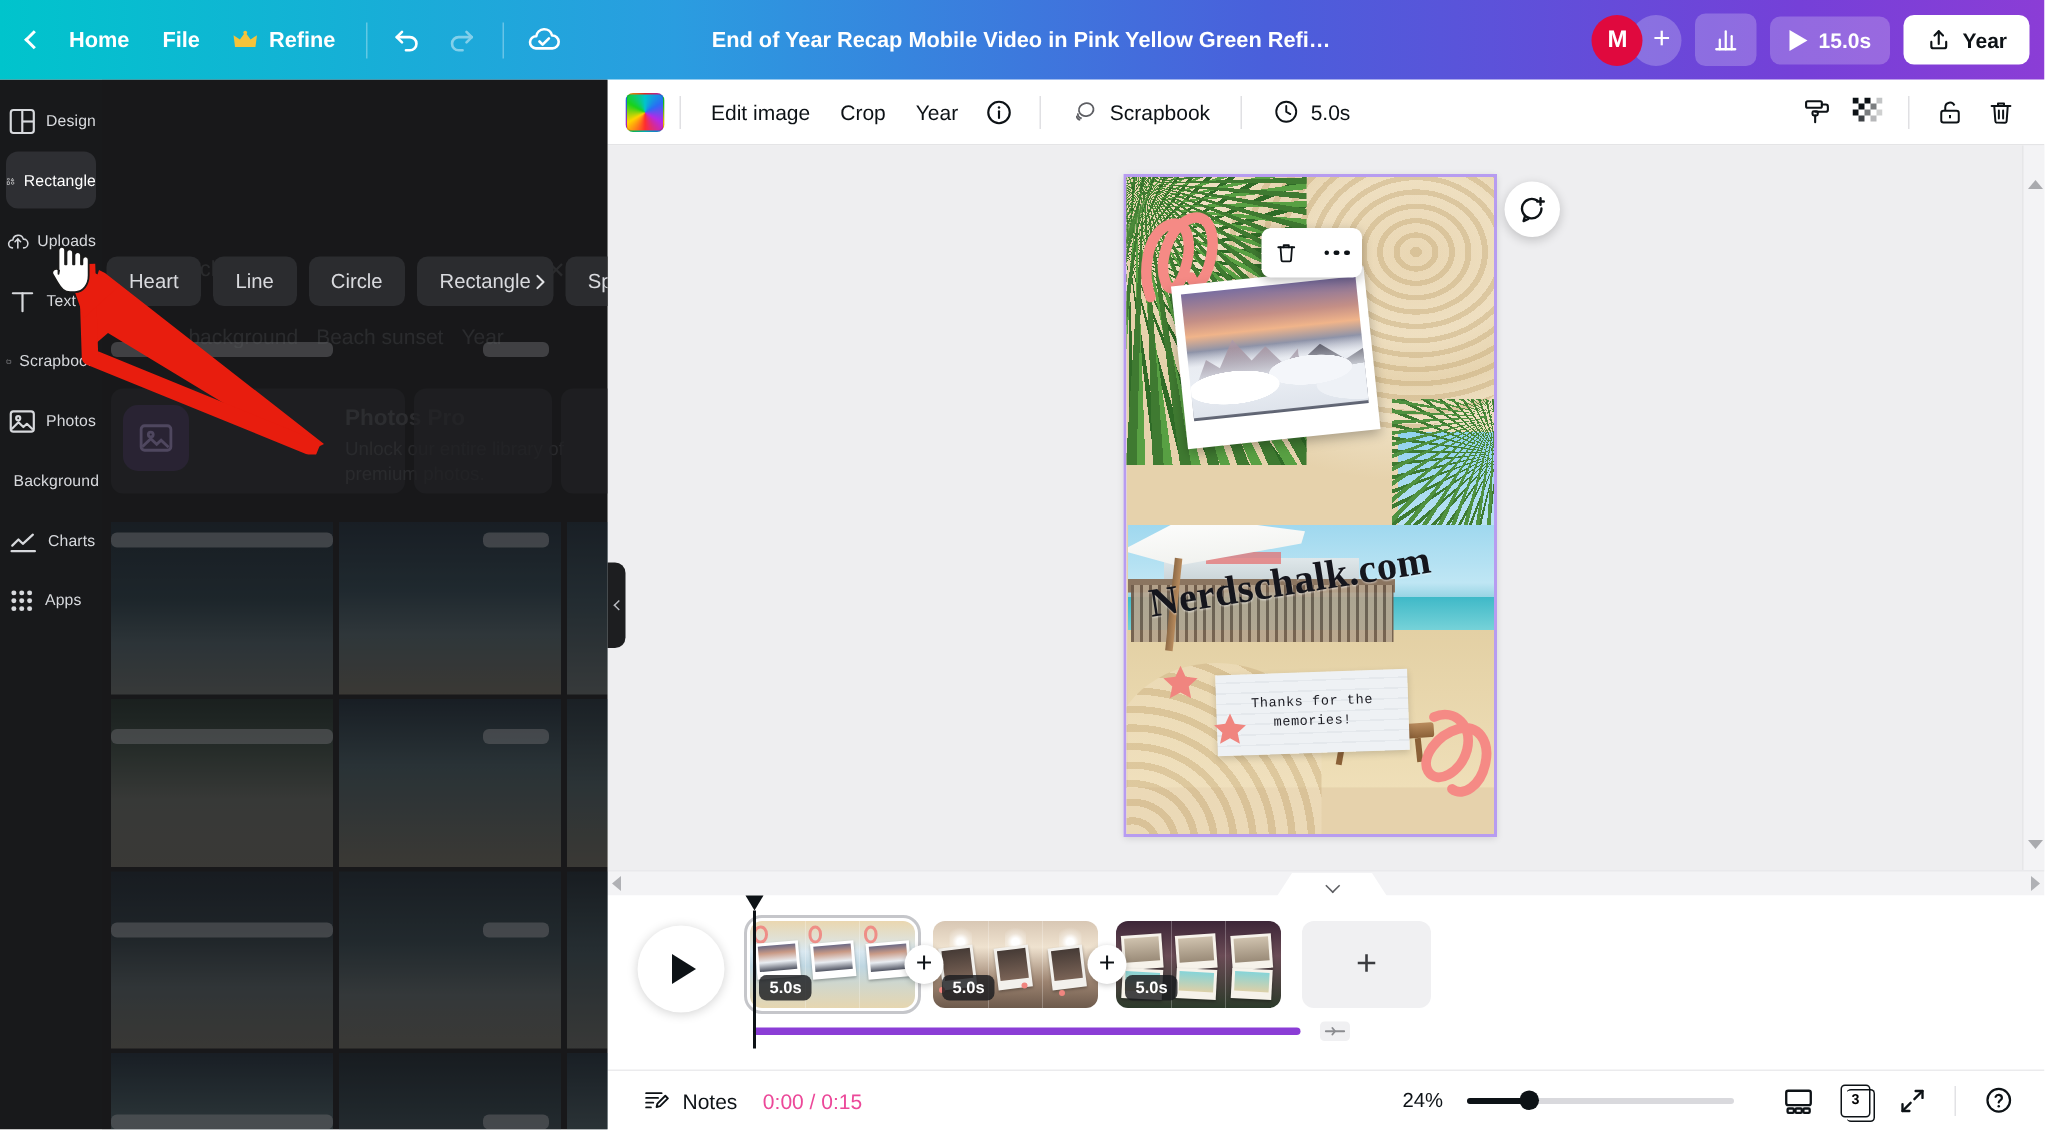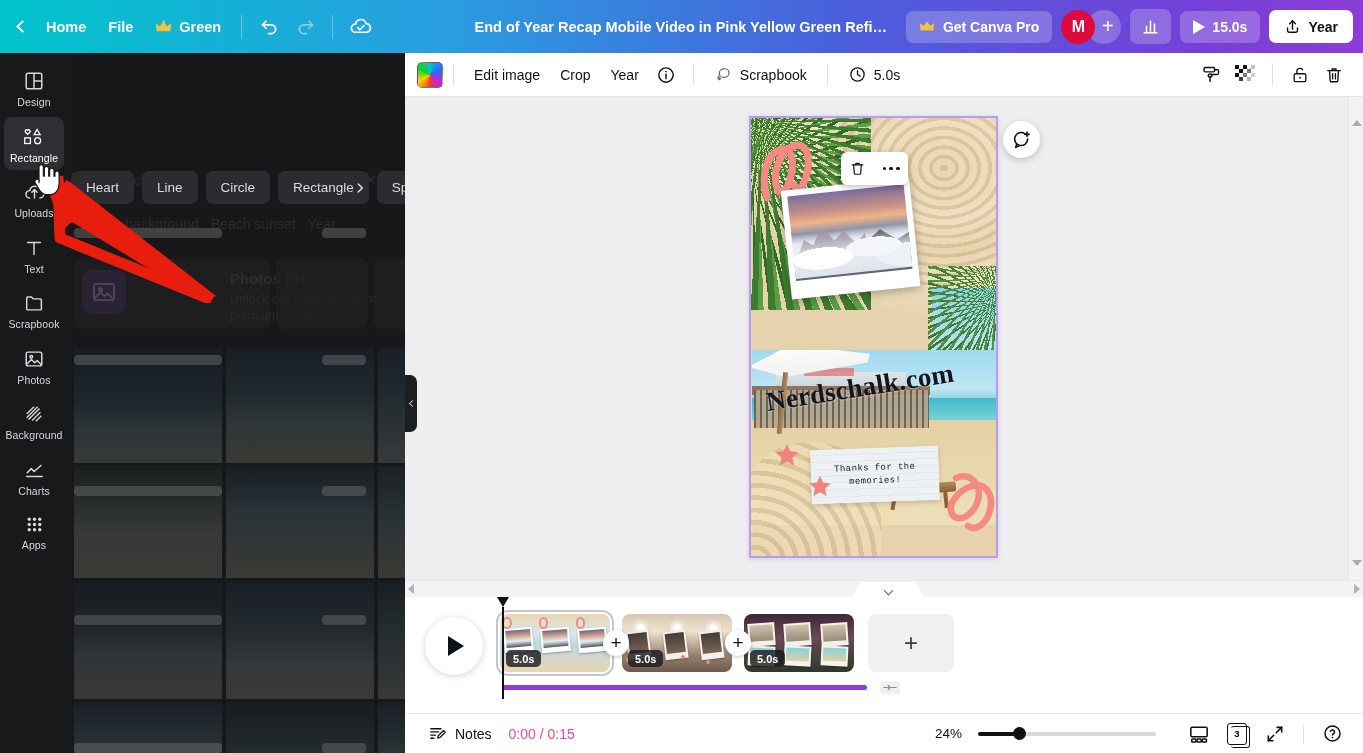--- a/index.html
+++ b/index.html
@@ -86,21 +86,21 @@
   }
 
   
   .rail {
     position: absolute; left: 0; top: 53px; width: 68px; height: 700px;
     background: #18191b; display: flex; flex-direction: column;
     align-items: center; padding-top: 8px; z-index: 40;
   }
   .rail-item {
     width: 60px; padding: 9px 0 7px; margin-bottom: 2px;
-    display:flex; flex-direction: column; align-items: center; gap: 5px;
+    display:flex; flex-direction: row; align-items: center; gap: 5px;
     border-radius: 8px; cursor: pointer; color: #d7d9dd;
   }
   .rail-item.active { background: #2e2f33; color: #fff; }
   .rail-lbl { font-size: 10.5px; line-height: 1; letter-spacing: .1px; }
 
   
   .panel {
     position: absolute; left: 68px; top: 53px; width: 337px; height: 700px;
     background: #1d1e20; z-index: 35; overflow: hidden;
   }
@@ -475,21 +475,21 @@
       <div class="tb-btn">
         <span>File</span>
       </div>
       <div class="tb-btn">
         <span class="crown">
           <svg width="17" height="14" viewBox="0 0 20 16">
               <path d="M2 13h16l1.2-9.2-5 3.4L10 1.6 5.8 7.2.8 3.8z" fill="#f5c33b"></path>
               <circle cx="10" cy="1.8" r="1.5" fill="#f5c33b"></circle>
             </svg>
         </span>
-        <span>Green</span>
+        <span>Refine</span>
       </div>
       <div class="tb-sep"></div>
       <div class="ico-btn">
         <svg width="21" height="21" viewBox="0 0 24 24" fill="none" stroke="#fff" stroke-width="2" stroke-linecap="round" stroke-linejoin="round">
             <path d="M8 6 4 10l4 4"></path>
             <path d="M4 10h10a5 5 0 0 1 0 10h-3"></path>
           </svg>
       </div>
       <div class="ico-btn disabled">
         <svg width="21" height="21" viewBox="0 0 24 24" fill="none" stroke="#fff" stroke-width="2" stroke-linecap="round" stroke-linejoin="round">
@@ -504,28 +504,20 @@
             <path d="M9 13.2l2.2 2.2L15.6 11"></path>
           </svg>
       </div>
     </div>
 
     <div class="tb-title">
       <span>End of Year Recap Mobile Video in Pink Yellow Green Refine…</span>
     </div>
 
     <div class="tb-right">
-      <div class="pill">
-        <span class="crown">
-          <svg width="16" height="13" viewBox="0 0 20 16">
-              <path d="M2 13h16l1.2-9.2-5 3.4L10 1.6 5.8 7.2.8 3.8z" fill="#f5c33b"></path>
-            </svg>
-        </span>
-        <span>Get Canva Pro</span>
-      </div>
       <div class="avatar-group">
         <div class="avatar">M</div>
         <div class="avatar-add">+</div>
       </div>
       <div class="pill pill-icononly">
         <svg width="19" height="19" viewBox="0 0 24 24" fill="none" stroke="#fff" stroke-width="1.9" stroke-linecap="round">
             <path d="M4 20h16"></path>
             <path d="M7 20V12"></path>
             <path d="M12 20V5"></path>
             <path d="M17 20V9"></path>

